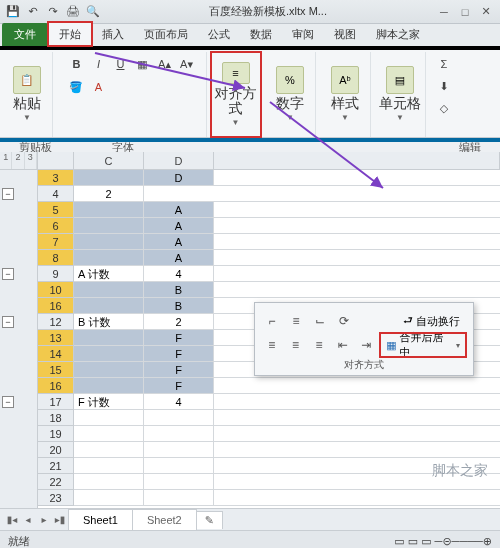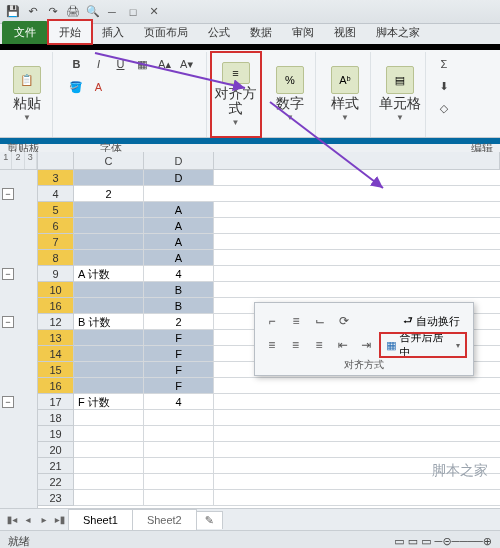--- a/index.html
+++ b/index.html
@@ -3,36 +3,36 @@
 <meta charset="utf-8">
 <style>
 *{box-sizing:border-box;margin:0;padding:0;font-family:"Microsoft YaHei","SimSun",sans-serif;font-size:11px}
 body{background:#f5f6f7;width:500px;height:548px;overflow:hidden;position:relative}
 .titlebar{height:24px;background:linear-gradient(#e8ecef,#dde2e6);display:flex;align-items:center;padding:0 4px;border-bottom:1px solid #c0c6cc}
 .qat{display:flex;gap:2px}
 .qat-btn{width:18px;height:18px;display:flex;align-items:center;justify-content:center;color:#444}
 .title-text{flex:1;text-align:center;color:#333;font-size:11px}
 .win-btns{display:flex;gap:1px}
 .win-btn{width:20px;height:16px;display:flex;align-items:center;justify-content:center;color:#555}
-.tabs{height:26px;background:#e8ecef;display:flex;align-items:flex-end;padding:0 0 0 2px;gap:0;border-bottom:6px solid #000000}
+.tabs{height:26px;background:#e8ecef;display:flex;align-items:flex-end;padding:0 0 0 2px;gap:0;border-bottom:4px solid #000000}
 .tab{padding:4px 10px;color:#333;cursor:pointer}
 .tab.file{background:#2e7d32;color:#fff;border-radius:2px 2px 0 0;padding:4px 12px}
 .tab.active{background:#f4f6f8;border:1px solid #c6cbd0;border-bottom:none}
 .red-box{outline:2px solid #d32f2f;outline-offset:-1px}
 .ribbon{height:88px;background:#f4f6f8;display:flex;border-bottom:1px solid #c6cbd0;padding:2px 2px 0 2px;gap:4px}
 .group{display:flex;flex-direction:column;align-items:center;border-right:1px solid #dde2e6;padding:2px 4px}
 .group-body{flex:1;display:flex;align-items:center;gap:2px}
 .big-btn{display:flex;flex-direction:column;align-items:center;justify-content:center;width:42px;height:66px;gap:2px}
 .big-btn .ico{width:28px;height:28px;background:#dfe7c8;border:1px solid #b8c292;border-radius:2px;display:flex;align-items:center;justify-content:center}
 .big-btn span{font-size:14px;color:#333;text-align:center;line-height:1.1}
 .font-row{display:flex;gap:2px;align-items:center}
 .combo{height:20px;border:1px solid #c0c6cc;background:#fff;padding:0 14px 0 4px;display:flex;align-items:center;position:relative;font-size:11px}
 .combo::after{content:"▾";position:absolute;right:2px;color:#666;font-size:9px}
 .icon-btn{width:20px;height:20px;display:flex;align-items:center;justify-content:center;color:#444;border:1px solid transparent}
-.launcher{height:14px;background:#edf0f3;border-top:6px solid #0369a1;display:flex;align-items:center;justify-content:flex-end;padding:0 7px;font-size:10px;color:#555}
+.launcher{height:14px;background:#edf0f3;border-top:4px solid #0369a1;display:flex;align-items:center;justify-content:flex-end;padding:0 19px;font-size:10px;color:#555}
 .sheet-area{position:relative;height:356px;background:#fff;display:flex}
 .outline{width:38px;background:#e9edf1;border-right:1px solid #c8cdd2;display:flex;flex-direction:column}
 .outline-hdr{height:18px;display:flex;border-bottom:1px solid #c8cdd2}
 .outline-hdr div{flex:1;text-align:center;font-size:9px;color:#666;border-right:1px solid #d5dade}
 .outline-body{flex:1;position:relative}
 .ol-btn{position:absolute;left:2px;width:12px;height:12px;border:1px solid #888;background:#fff;font-size:9px;line-height:10px;text-align:center;color:#333}
 .grid{flex:1;overflow:hidden;position:relative}
 .colhdrs{display:flex;height:18px;background:#e9edf1;border-bottom:1px solid #c8cdd2}
 .ch{border-right:1px solid #c8cdd2;text-align:center;font-size:11px;color:#444;line-height:18px}
 .ch.r{width:36px}
@@ -62,20 +62,21 @@
 <body>
 
 <div class="titlebar">
   <div class="qat">
     <div class="qat-btn">💾</div>
     <div class="qat-btn">↶</div>
     <div class="qat-btn">↷</div>
     <div class="qat-btn">🖨</div>
     <div class="qat-btn">🔍</div>
   </div>
+  <div class="title-text">百度经验新模板.xltx M...</div>
   <div class="win-btns">
     <div class="win-btn">─</div>
     <div class="win-btn">□</div>
     <div class="win-btn">✕</div>
   </div>
 </div>
 
 <div class="tabs">
   <div class="tab file">文件</div>
   <div class="tab active red-box">开始</div>

